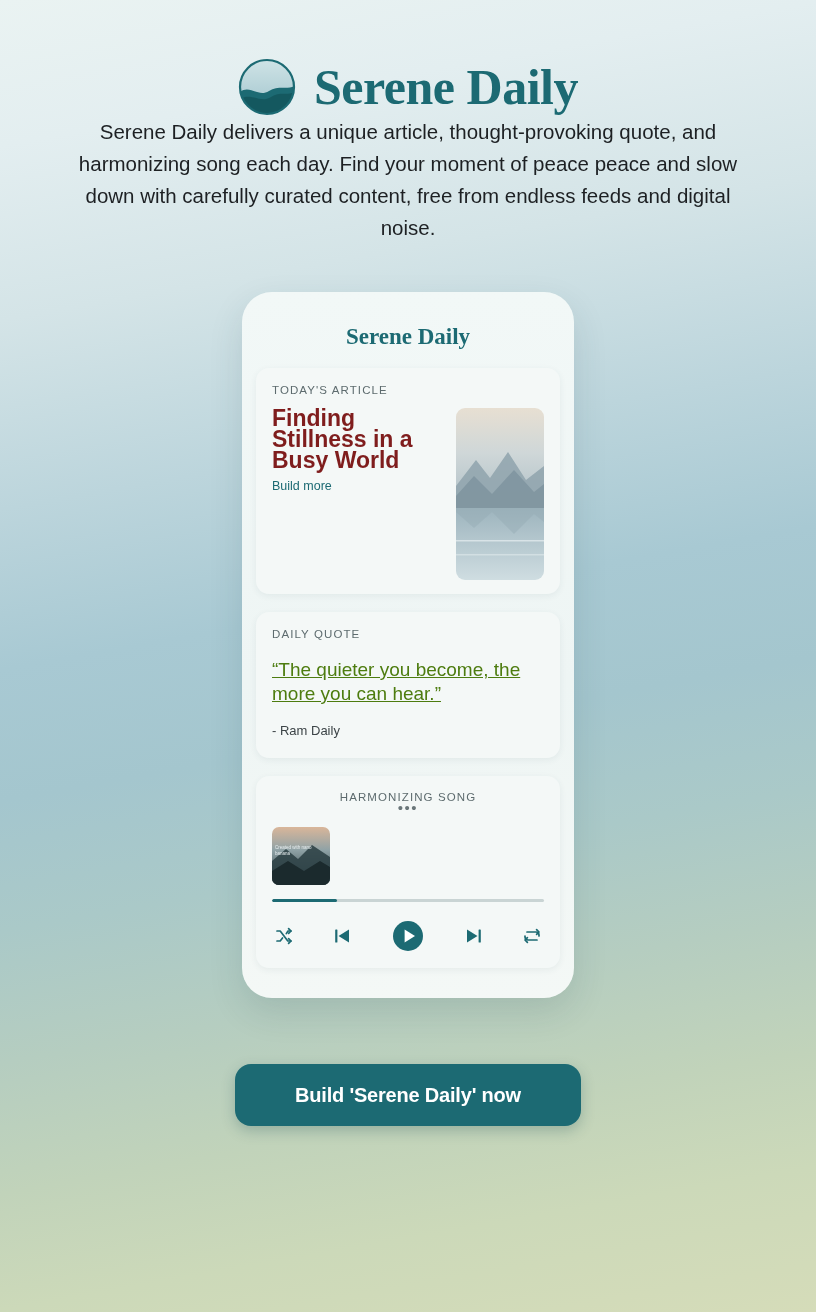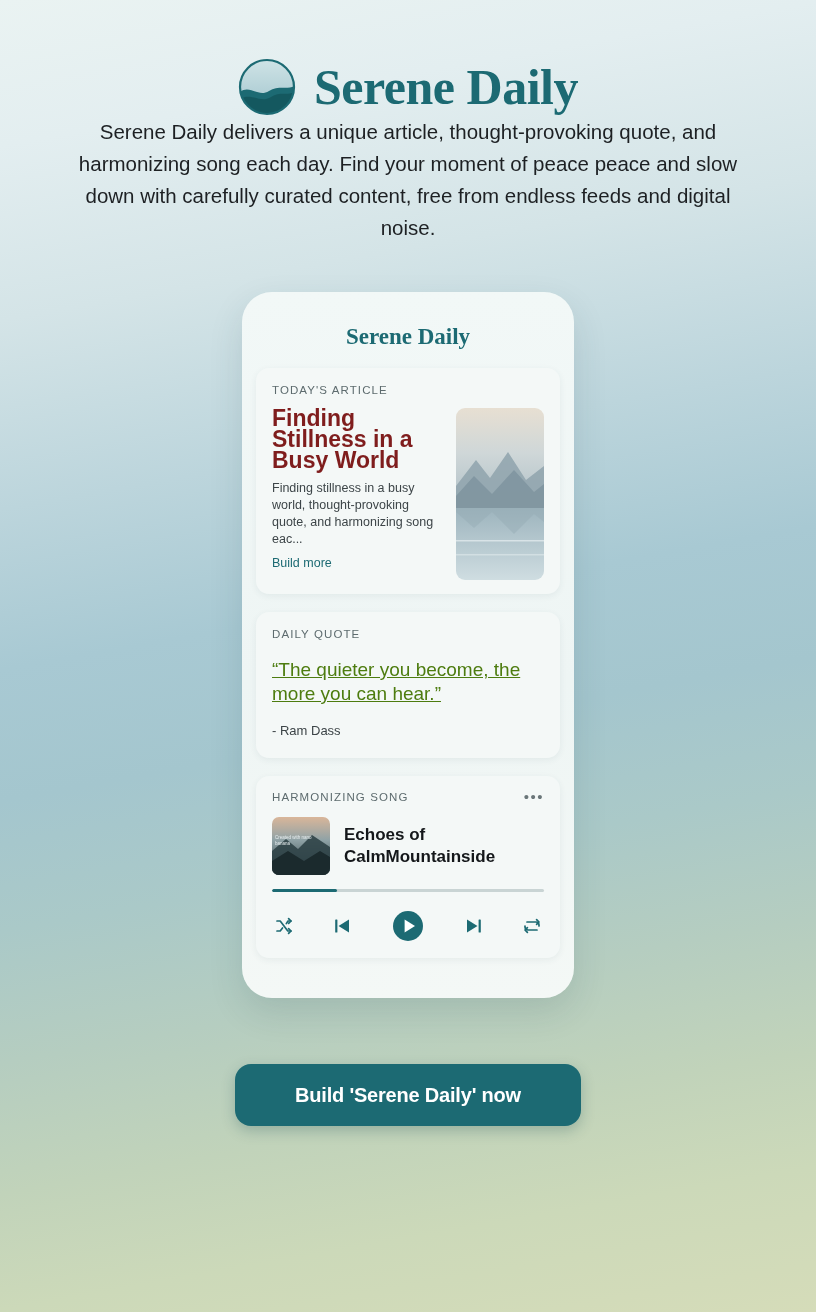--- a/index.html
+++ b/index.html
@@ -163,20 +163,21 @@
   }
 
   
   .song {
     padding: 15px 16px 14px 16px;
   }
   .song-head {
     display: flex;
     align-items: center;
     justify-content: space-between;
+    flex-direction: column;
   }
   .dots-icon {
     font-size: 15px;
     color: #6a7679;
     letter-spacing: 1.5px;
     line-height: 10px;
     cursor: pointer;
   }
   .song-body {
     margin-top: 14px;
@@ -286,21 +287,20 @@
 
   <div class="phone">
 
     <div class="phone-title">Serene Daily</div>
 
     <div class="card article">
       <div class="card-kicker">TODAY'S ARTICLE</div>
       <div class="article-body">
         <div class="article-left">
           <div class="article-title">Finding Stillness in a Busy World</div>
-          <div class="article-desc">Finding stillness in a busy world, thought-provoking quote, and harmonizing song eac...</div>
           <div class="article-link">Build more</div>
         </div>
         <div class="article-thumb">
           <svg viewBox="0 0 88 172" width="88" height="172" preserveAspectRatio="none" aria-hidden="true">
             <defs>
               <linearGradient id="aSky" x1="0" y1="0" x2="0" y2="1">
                 <stop offset="0%" stop-color="#e7dfd2"></stop>
                 <stop offset="45%" stop-color="#cfd7d8"></stop>
                 <stop offset="100%" stop-color="#aebfc6"></stop>
               </linearGradient>
@@ -317,21 +317,21 @@
             <rect x="0" y="132" width="88" height="1.5" fill="#e8f0f2" opacity="0.7"></rect>
             <rect x="0" y="146" width="88" height="1.5" fill="#e8f0f2" opacity="0.5"></rect>
           </svg>
         </div>
       </div>
     </div>
 
     <div class="card quote">
       <div class="card-kicker">DAILY QUOTE</div>
       <div class="quote-text">“The quieter you become, the more you can hear.”</div>
-      <div class="quote-author">- Ram Dass</div>
+      <div class="quote-author">- Ram Daily</div>
     </div>
 
     <div class="card song">
       <div class="song-head">
         <div class="card-kicker">HARMONIZING SONG</div>
         <div class="dots-icon">•••</div>
       </div>
 
       <div class="song-body">
         <div class="song-art">
@@ -342,21 +342,20 @@
                 <stop offset="40%" stop-color="#8fa2a6"></stop>
                 <stop offset="100%" stop-color="#26383c"></stop>
               </linearGradient>
             </defs>
             <rect x="0" y="0" width="58" height="58" fill="url(#sArt)"></rect>
             <path d="M0 34 L14 22 L26 32 L40 18 L58 30 L58 58 L0 58 Z" fill="#2f4347" opacity="0.9"></path>
             <path d="M0 44 L16 34 L32 44 L48 34 L58 40 L58 58 L0 58 Z" fill="#1b2a2d"></path>
           </svg>
           <div class="song-art-label">Created with nano banana</div>
         </div>
-        <div class="song-title">Echoes of CalmMountainside</div>
       </div>
 
       <div class="progress">
         <div class="progress-fill" style="width: 24%;"></div>
       </div>
 
       <div class="controls">
         <span class="ctrl">
           <svg width="20" height="20" viewBox="0 0 20 20" fill="none" stroke="#1c6a73" stroke-width="1.7" stroke-linecap="round" stroke-linejoin="round" aria-hidden="true">
             <path d="M3 5h3.2l7.6 10H17"></path>

